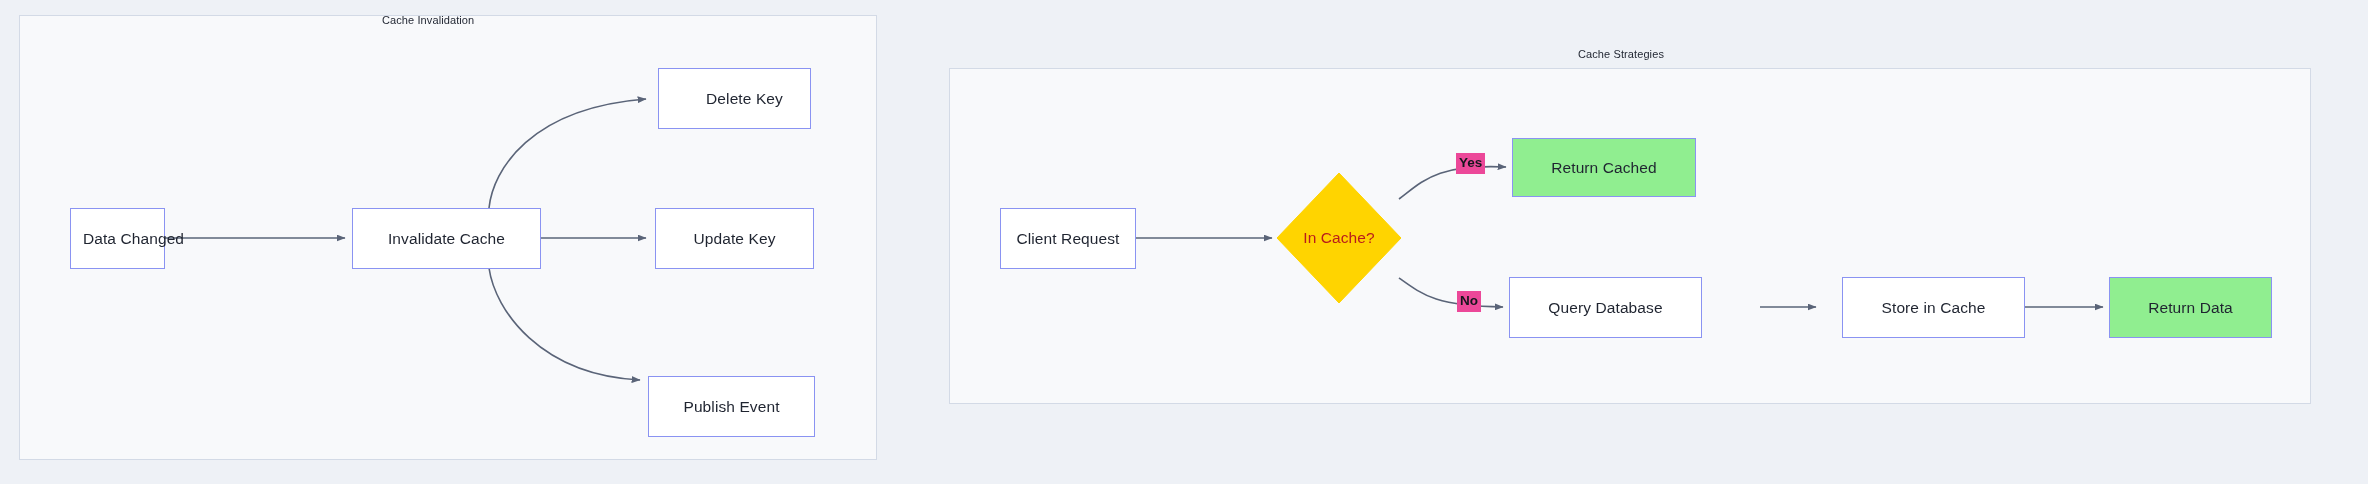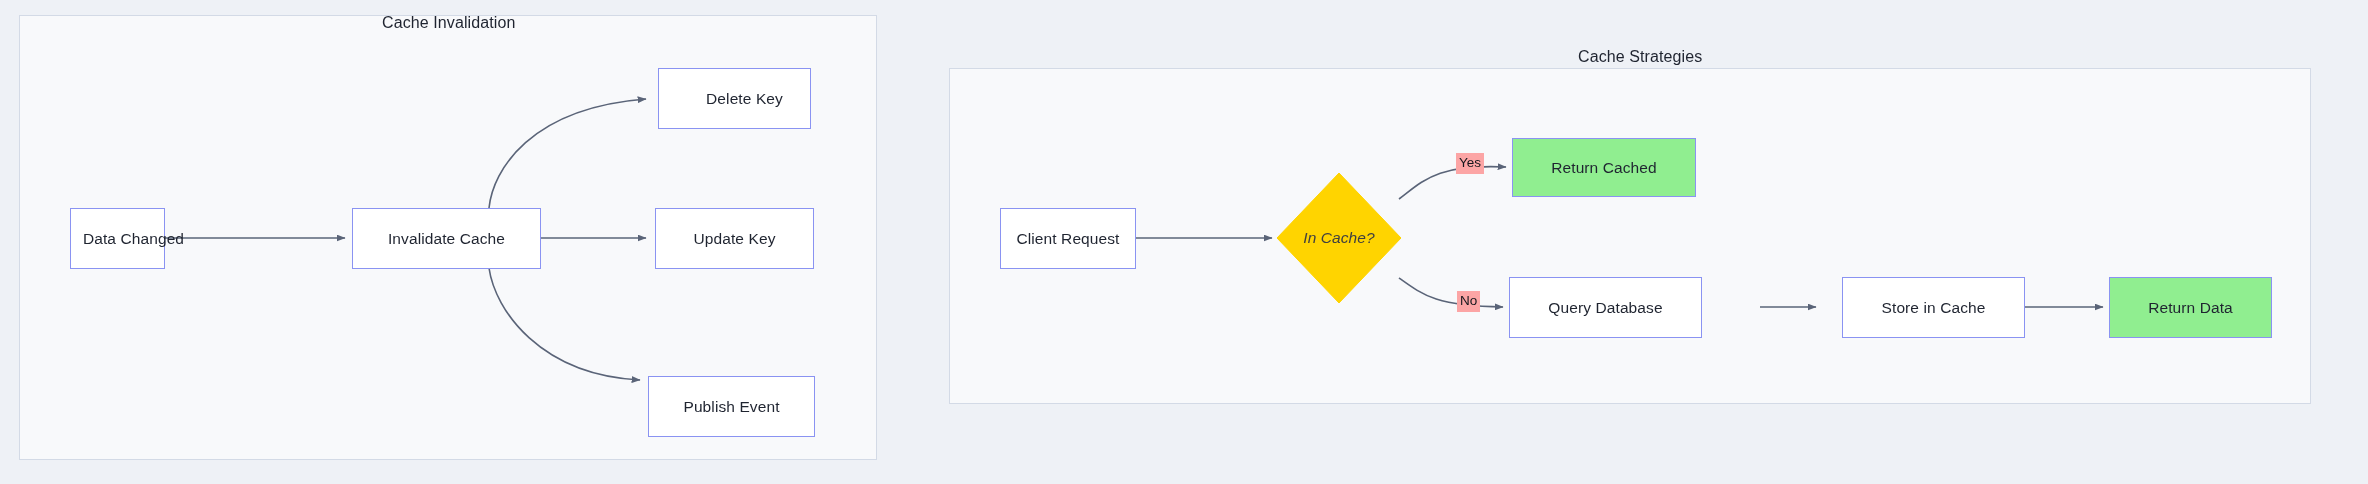--- a/index.html
+++ b/index.html
@@ -29,21 +29,21 @@
   #panel-invalidation {
     left: 19px; top: 15px;
     width: 858px; height: 445px;
   }
   #panel-strategies {
     left: 949px; top: 68px;
     width: 1362px; height: 336px;
   }
   .panel-title {
     position: absolute;
-    font-size: 16px;
+    font-size: 11px;
     color: #1f2430;
     white-space: nowrap;
     letter-spacing: 0.1px;
   }
   #title-invalidation {
     left: 382px; top: 14px;
   }
   #title-strategies {
     left: 1578px; top: 48px;
   }
@@ -71,34 +71,34 @@
   .diamond-shape {
     position: absolute;
     left: 0; top: 0;
     width: 100%;
     height: 100%;
   }
   .diamond-label {
     position: relative;
     z-index: 2;
     font-size: 15.5px;
-    color: #404040;
-    font-style: italic;
+    color: #b91c1c;
   }
 
   .edge-label {
     position: absolute;
-    background: #fca5a5;
+    background: #ec4899;
     color: #14161c;
     font-size: 13.5px;
     line-height: 1;
     padding: 3px 3px 4px 3px;
     white-space: nowrap;
     z-index: 5;
     box-sizing: border-box;
+    font-weight: bold;
   }
 
   svg.edges {
     position: absolute;
     left: 0; top: 0;
     width: 2368px;
     height: 484px;
     overflow: visible;
     pointer-events: none;
   }

